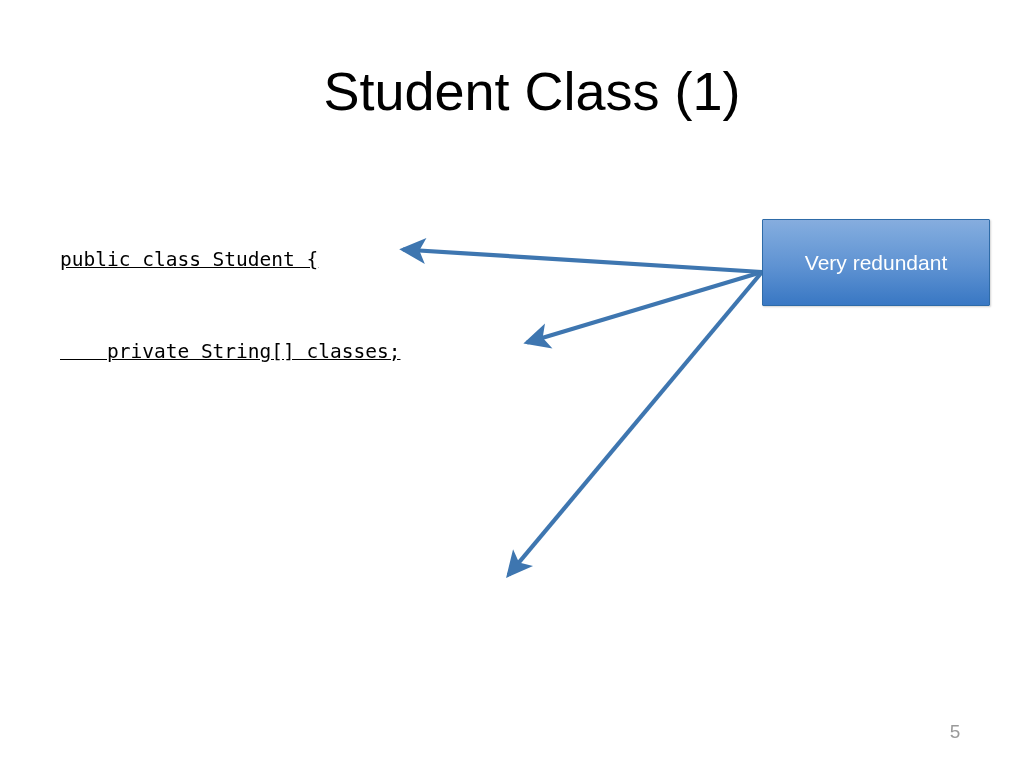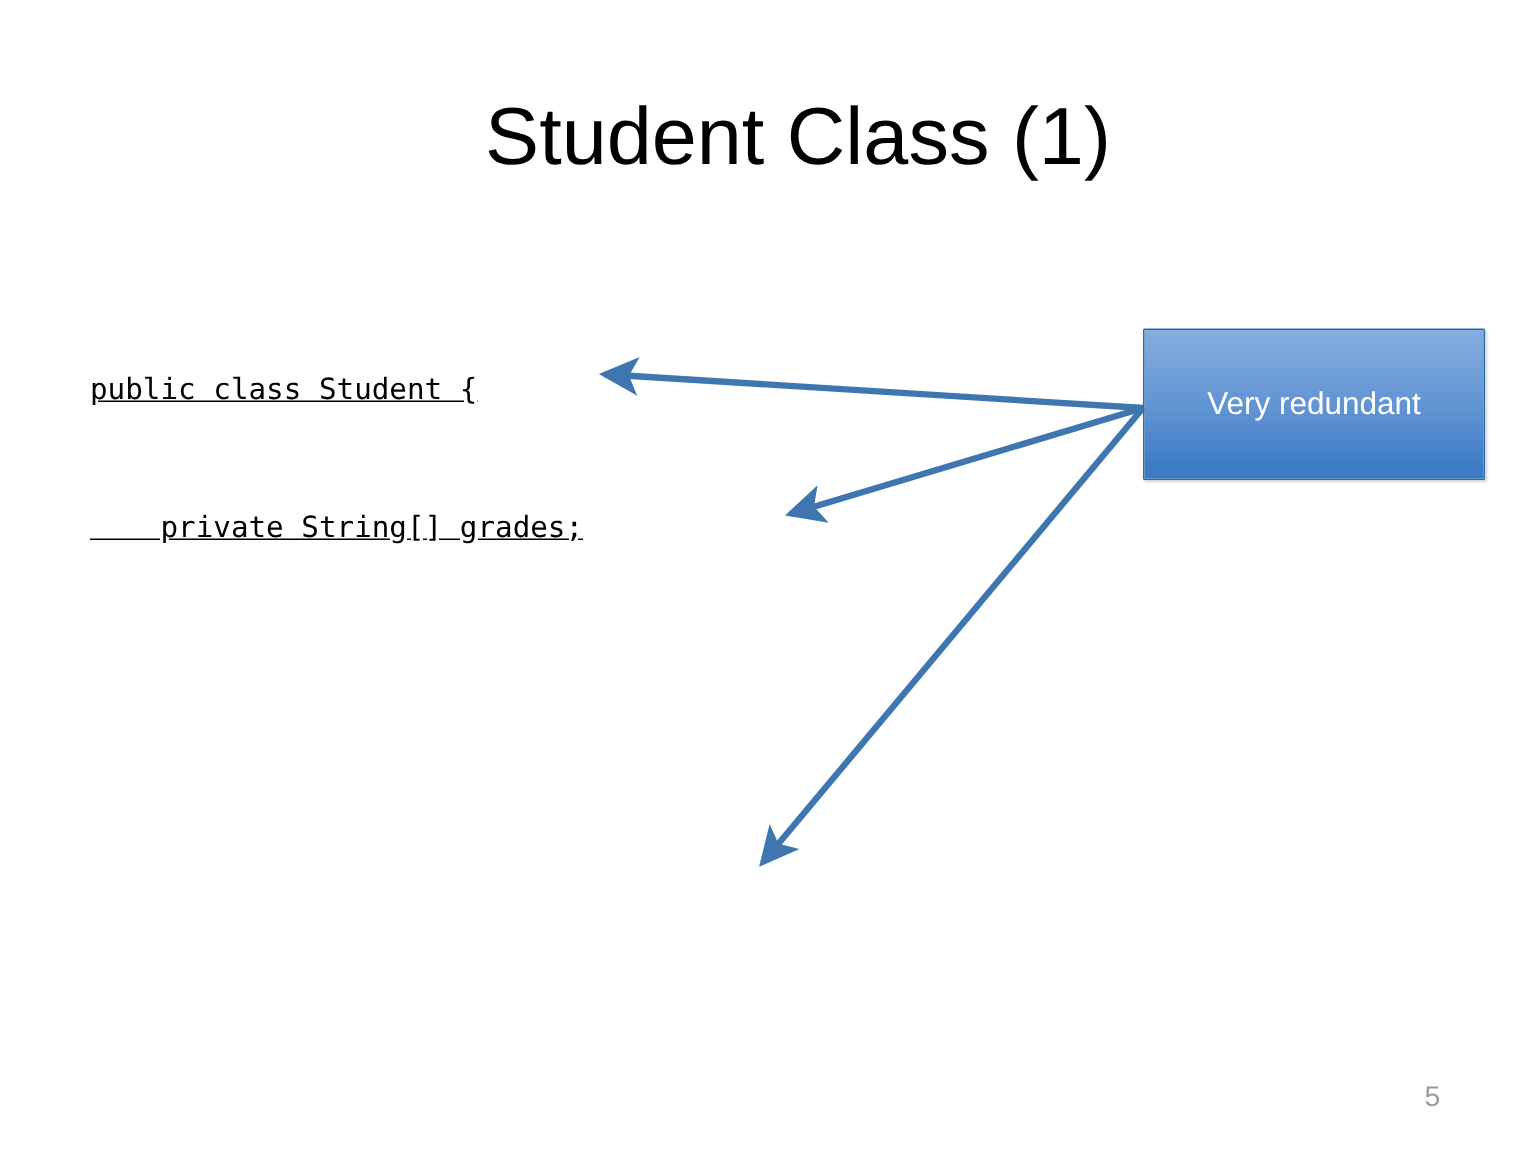--- a/index.html
+++ b/index.html
@@ -54,21 +54,21 @@
   .code-line.blank {
     height: 30.5px;
   }
 
   
   #callout-box {
     position: absolute;
     left: 762px;
     top: 219px;
     width: 228px;
-    height: 101px;
+    height: 87px;
     box-sizing: border-box;
     background: linear-gradient(to bottom, #86ADDE 0%, #7BA7DC 14%, #5E92D2 55%, #3F7CC6 92%, #3A78C4 100%);
     border: 1px solid #2E6BA8;
     border-radius: 1px;
     display: flex;
     flex-direction: column;
     align-items: center;
     justify-content: center;
     box-shadow: 1px 1px 2px rgba(0,0,0,0.18);
   }
@@ -106,21 +106,21 @@
 </style>
 </head>
 <body>
 
 <div id="slide">
 
   <div id="slide-title">Student Class (1)</div>
 
   <div id="code-block">
     <div class="code-line">public class Student {</div>
-    <div class="code-line">    private String[] grades;</div>
+    <div class="code-line">    private String[] classes;</div>
     <div class="code-line blank"></div>
     
     
     
     
     
     
     
     
     

